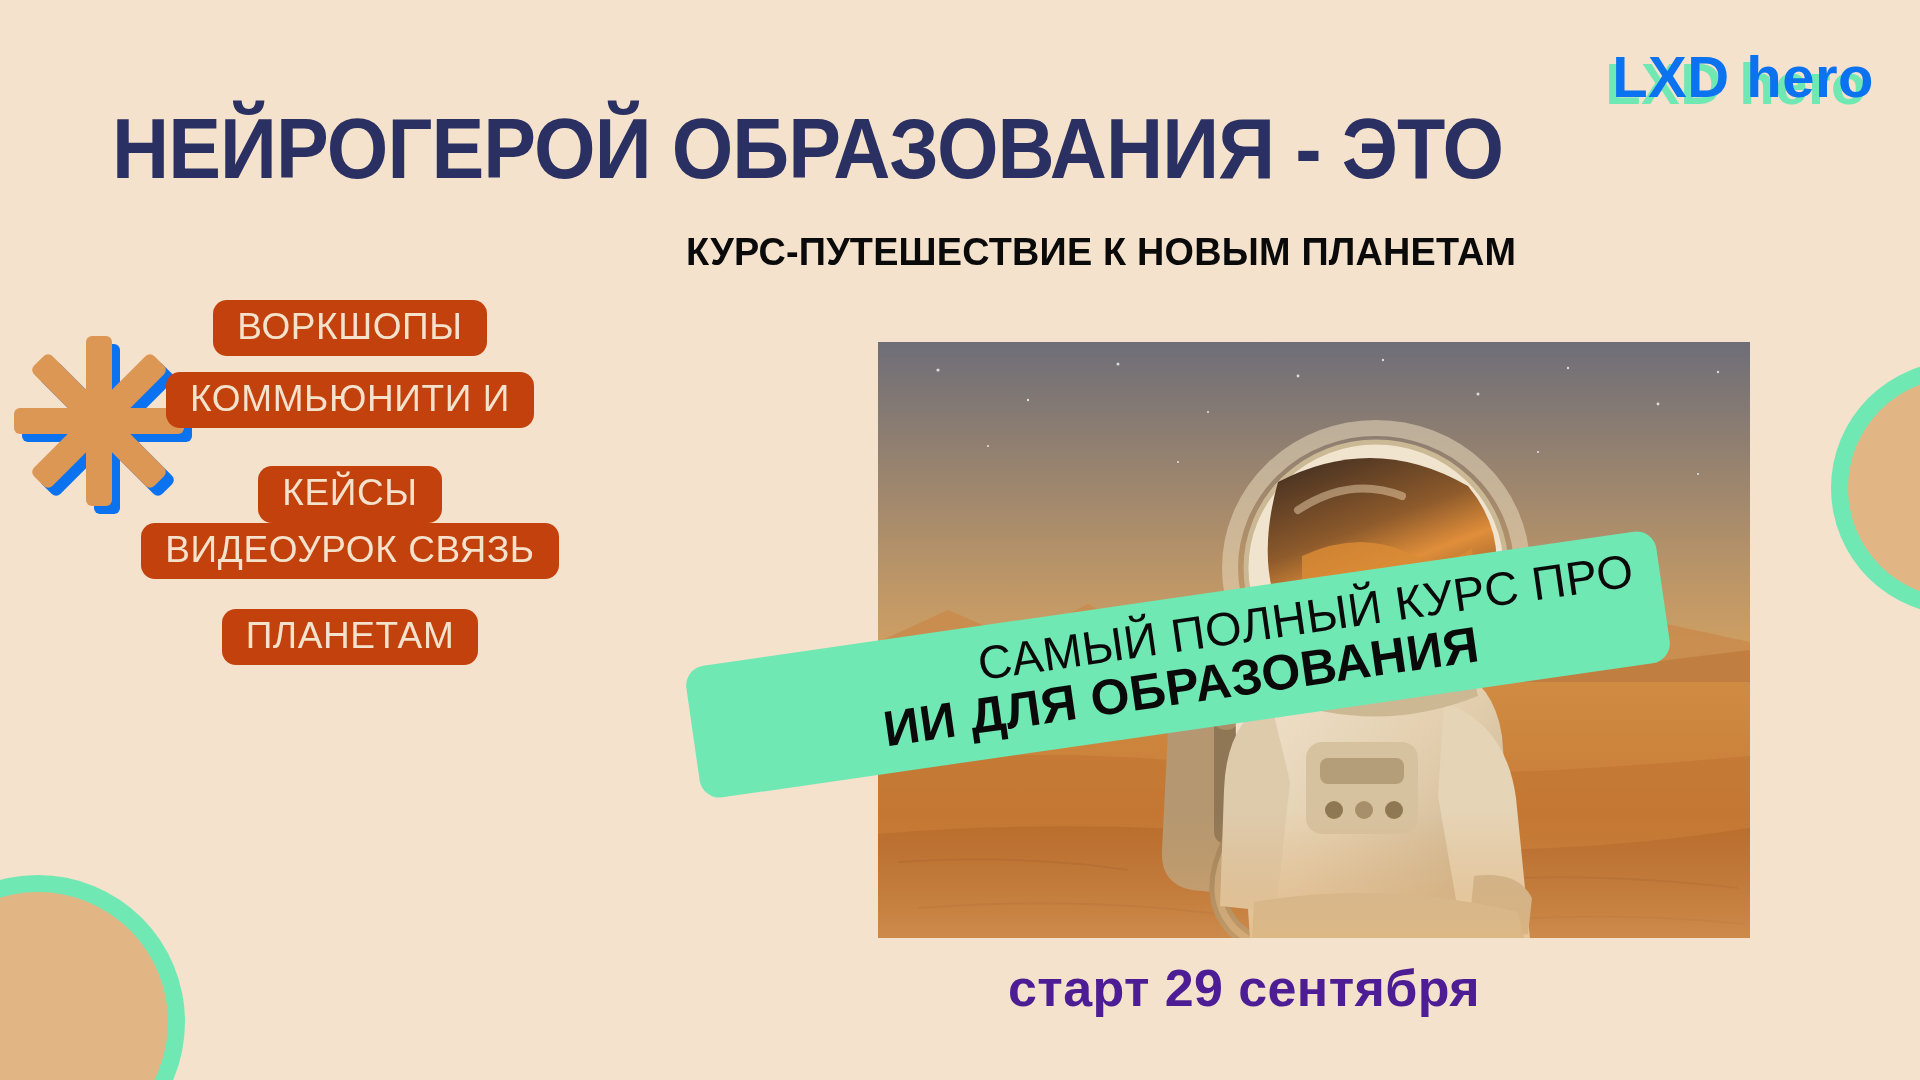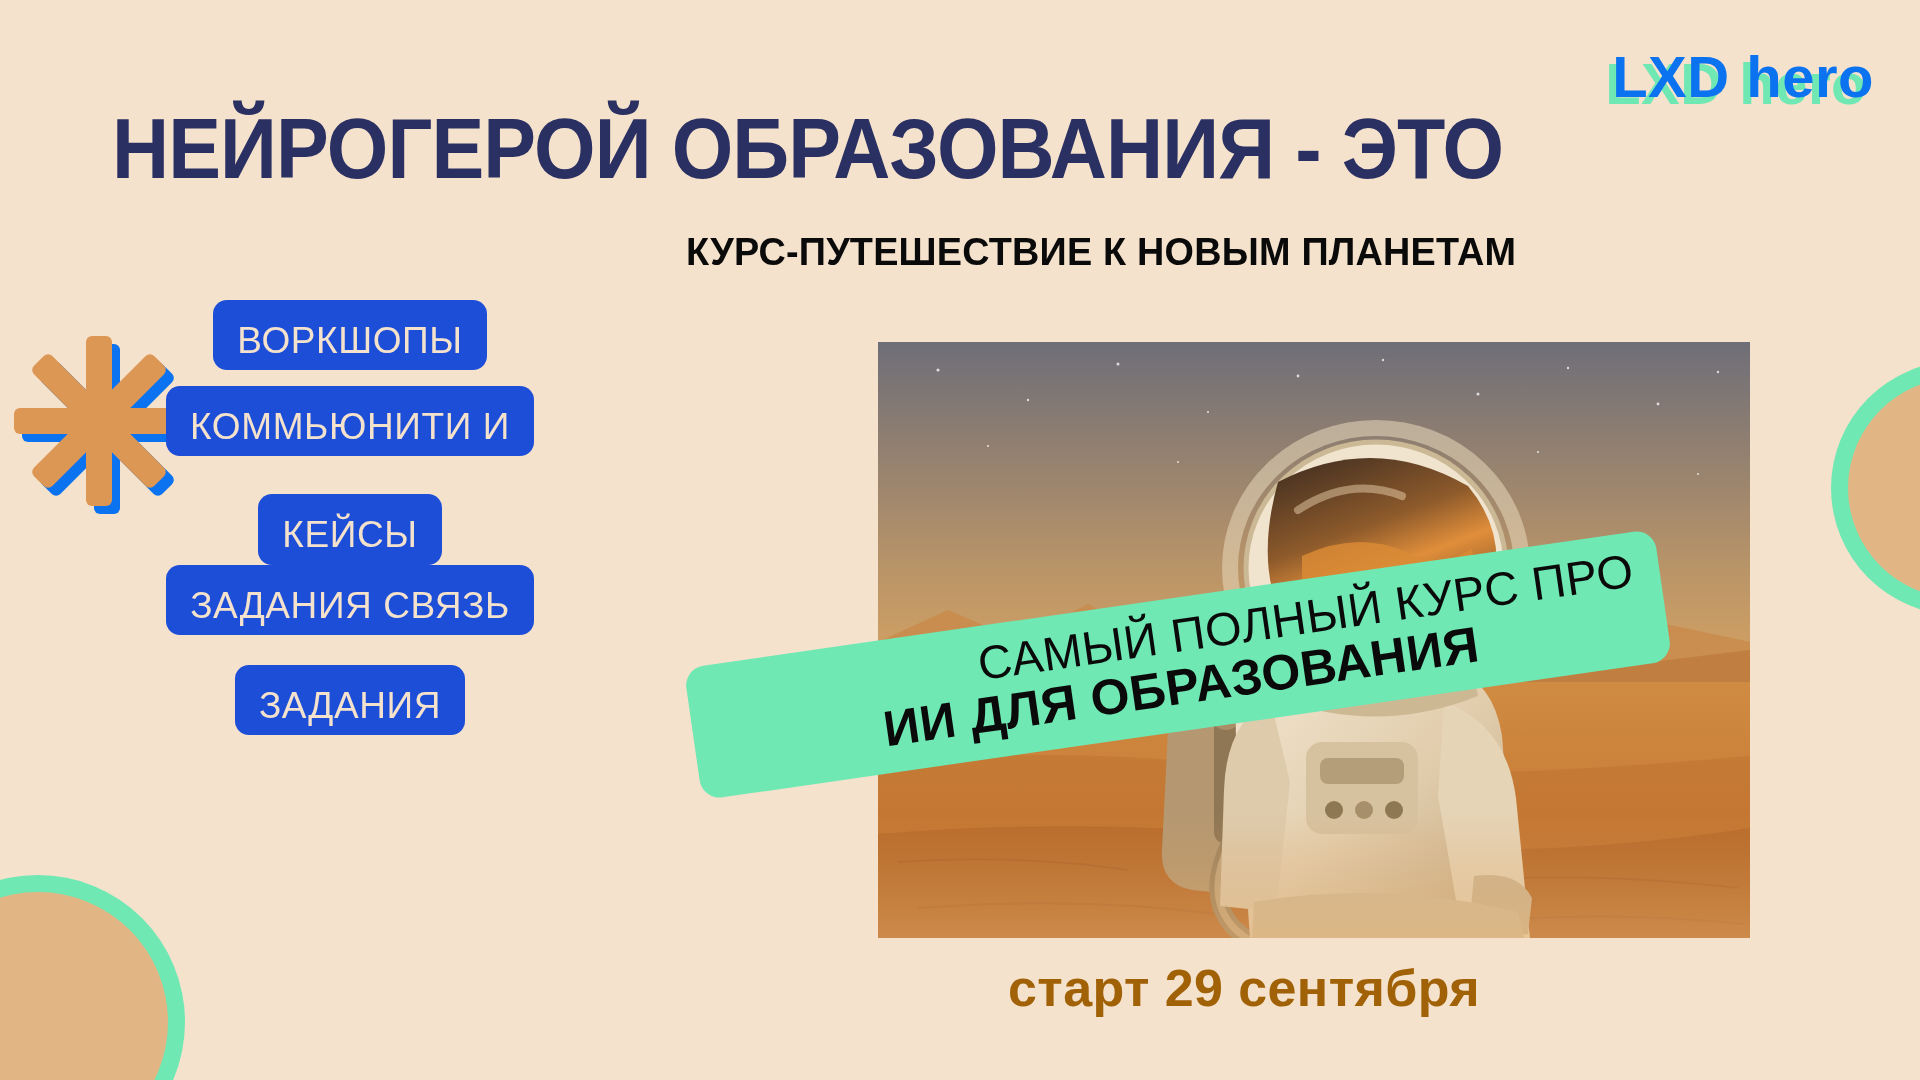--- a/index.html
+++ b/index.html
@@ -95,25 +95,25 @@
     top: 300px;
     width: 700px;
   }
   .badge-row {
     display: flex;
     justify-content: center;
     margin-bottom: 16px;
   }
   .badge-row.tight { margin-bottom: 0; align-items: flex-end; }
   .badge {
-    background: #1d4ed8;
+    background: #c2410c;
     color: #F4E2CC;
     font-size: 37px;
     letter-spacing: 0.6px;
-    padding: 21px 24px 10px;
+    padding: 7px 24px 10px;
     border-radius: 14px;
     white-space: nowrap;
     line-height: 1.06;
   }
   .badge-gap-lg { height: 30px; }
   .badge-gap-md { height: 22px; }
 
   
   .photo {
     position: absolute;
@@ -156,21 +156,21 @@
     white-space: nowrap;
   }
 
   
   .start-date {
     position: absolute;
     left: 1008px;
     top: 958px;
     font-size: 52px;
     font-weight: bold;
-    color: #a16207;
+    color: #4c1d95;
     letter-spacing: 0.4px;
     white-space: nowrap;
   }
 </style>
 </head>
 <body>
 
 <div id="slide">
 
   <div class="deco-asterisk">
@@ -203,25 +203,25 @@
       <span class="badge">ВОРКШОПЫ</span>
     </div>
     <div class="badge-row">
       <span class="badge">КОММЬЮНИТИ И</span>
     </div>
     <div class="badge-gap-md"></div>
     <div class="badge-row tight">
       <span class="badge">КЕЙСЫ</span>
     </div>
     <div class="badge-row tight">
-      <span class="badge">ЗАДАНИЯ СВЯЗЬ</span>
+      <span class="badge">ВИДЕОУРОК СВЯЗЬ</span>
     </div>
     <div class="badge-gap-lg"></div>
     <div class="badge-row">
-      <span class="badge">ЗАДАНИЯ</span>
+      <span class="badge">ПЛАНЕТАМ</span>
     </div>
     <div class="badge-gap-md"></div>
   </div>
 
   <div class="photo">
     <svg viewBox="0 0 872 596" xmlns="http://www.w3.org/2000/svg" preserveAspectRatio="xMidYMid slice">
       <defs>
         <linearGradient id="sky" x1="0" y1="0" x2="0" y2="1">
           <stop offset="0%" stop-color="#6E6E78"></stop>
           <stop offset="38%" stop-color="#B99468"></stop>

